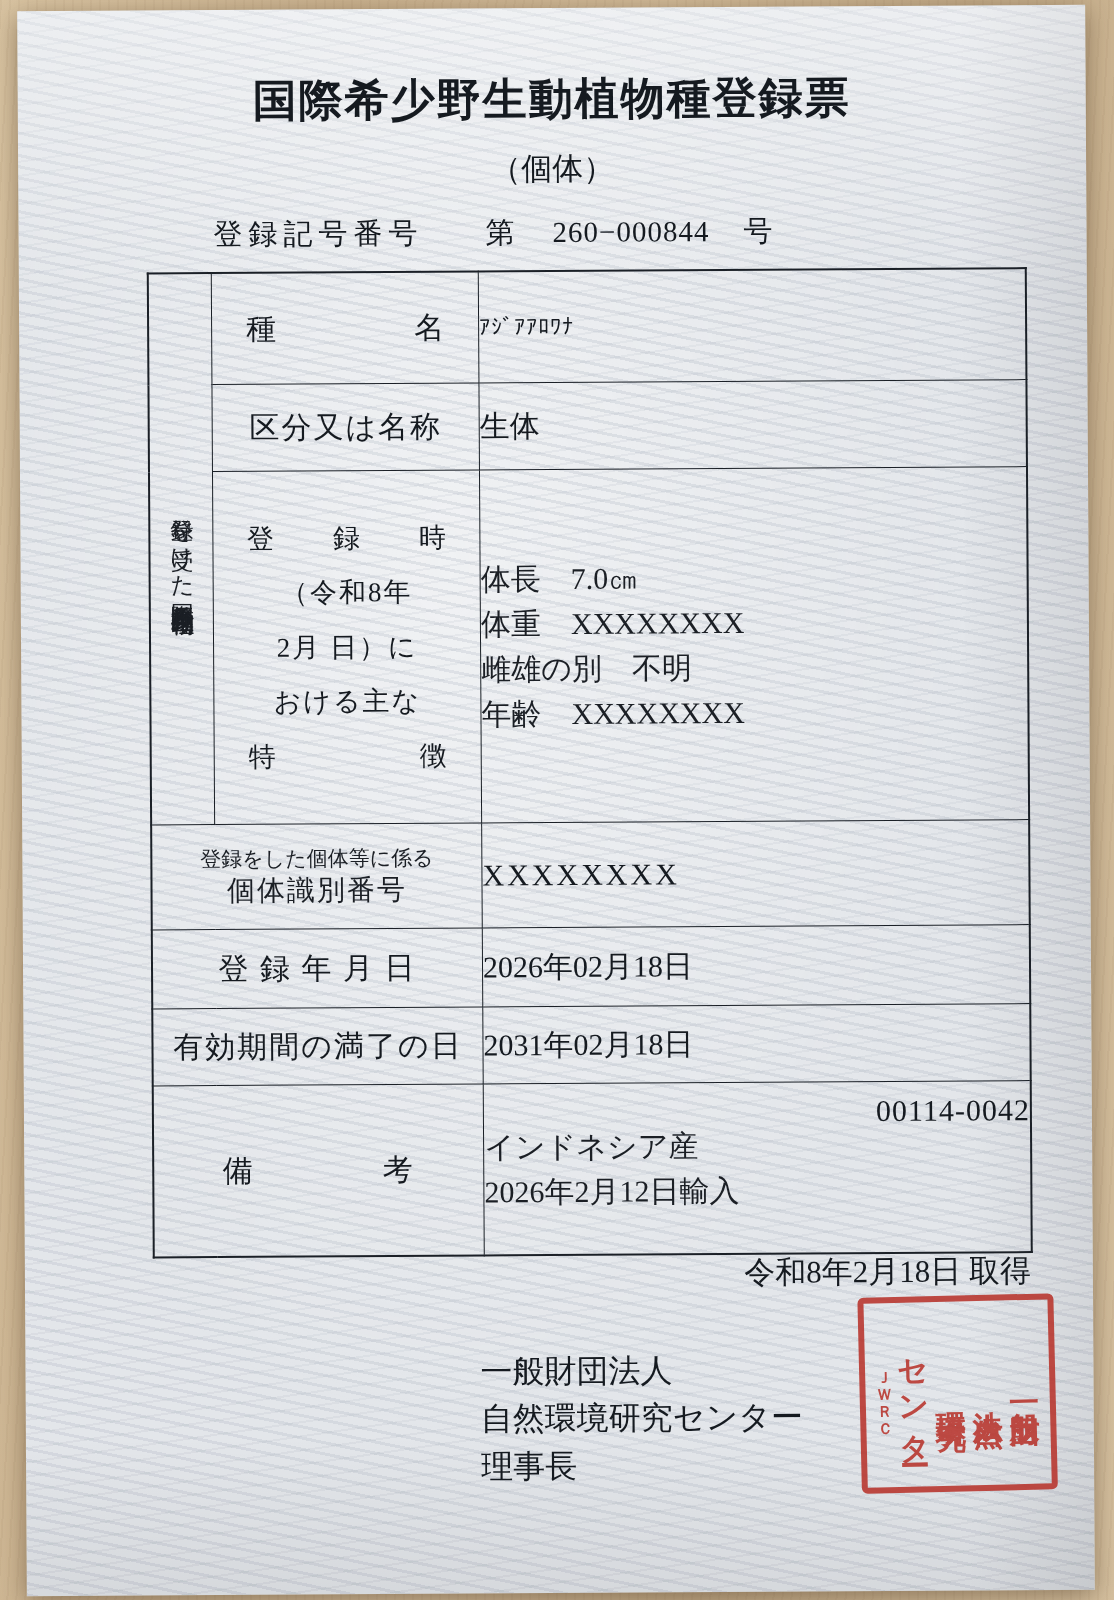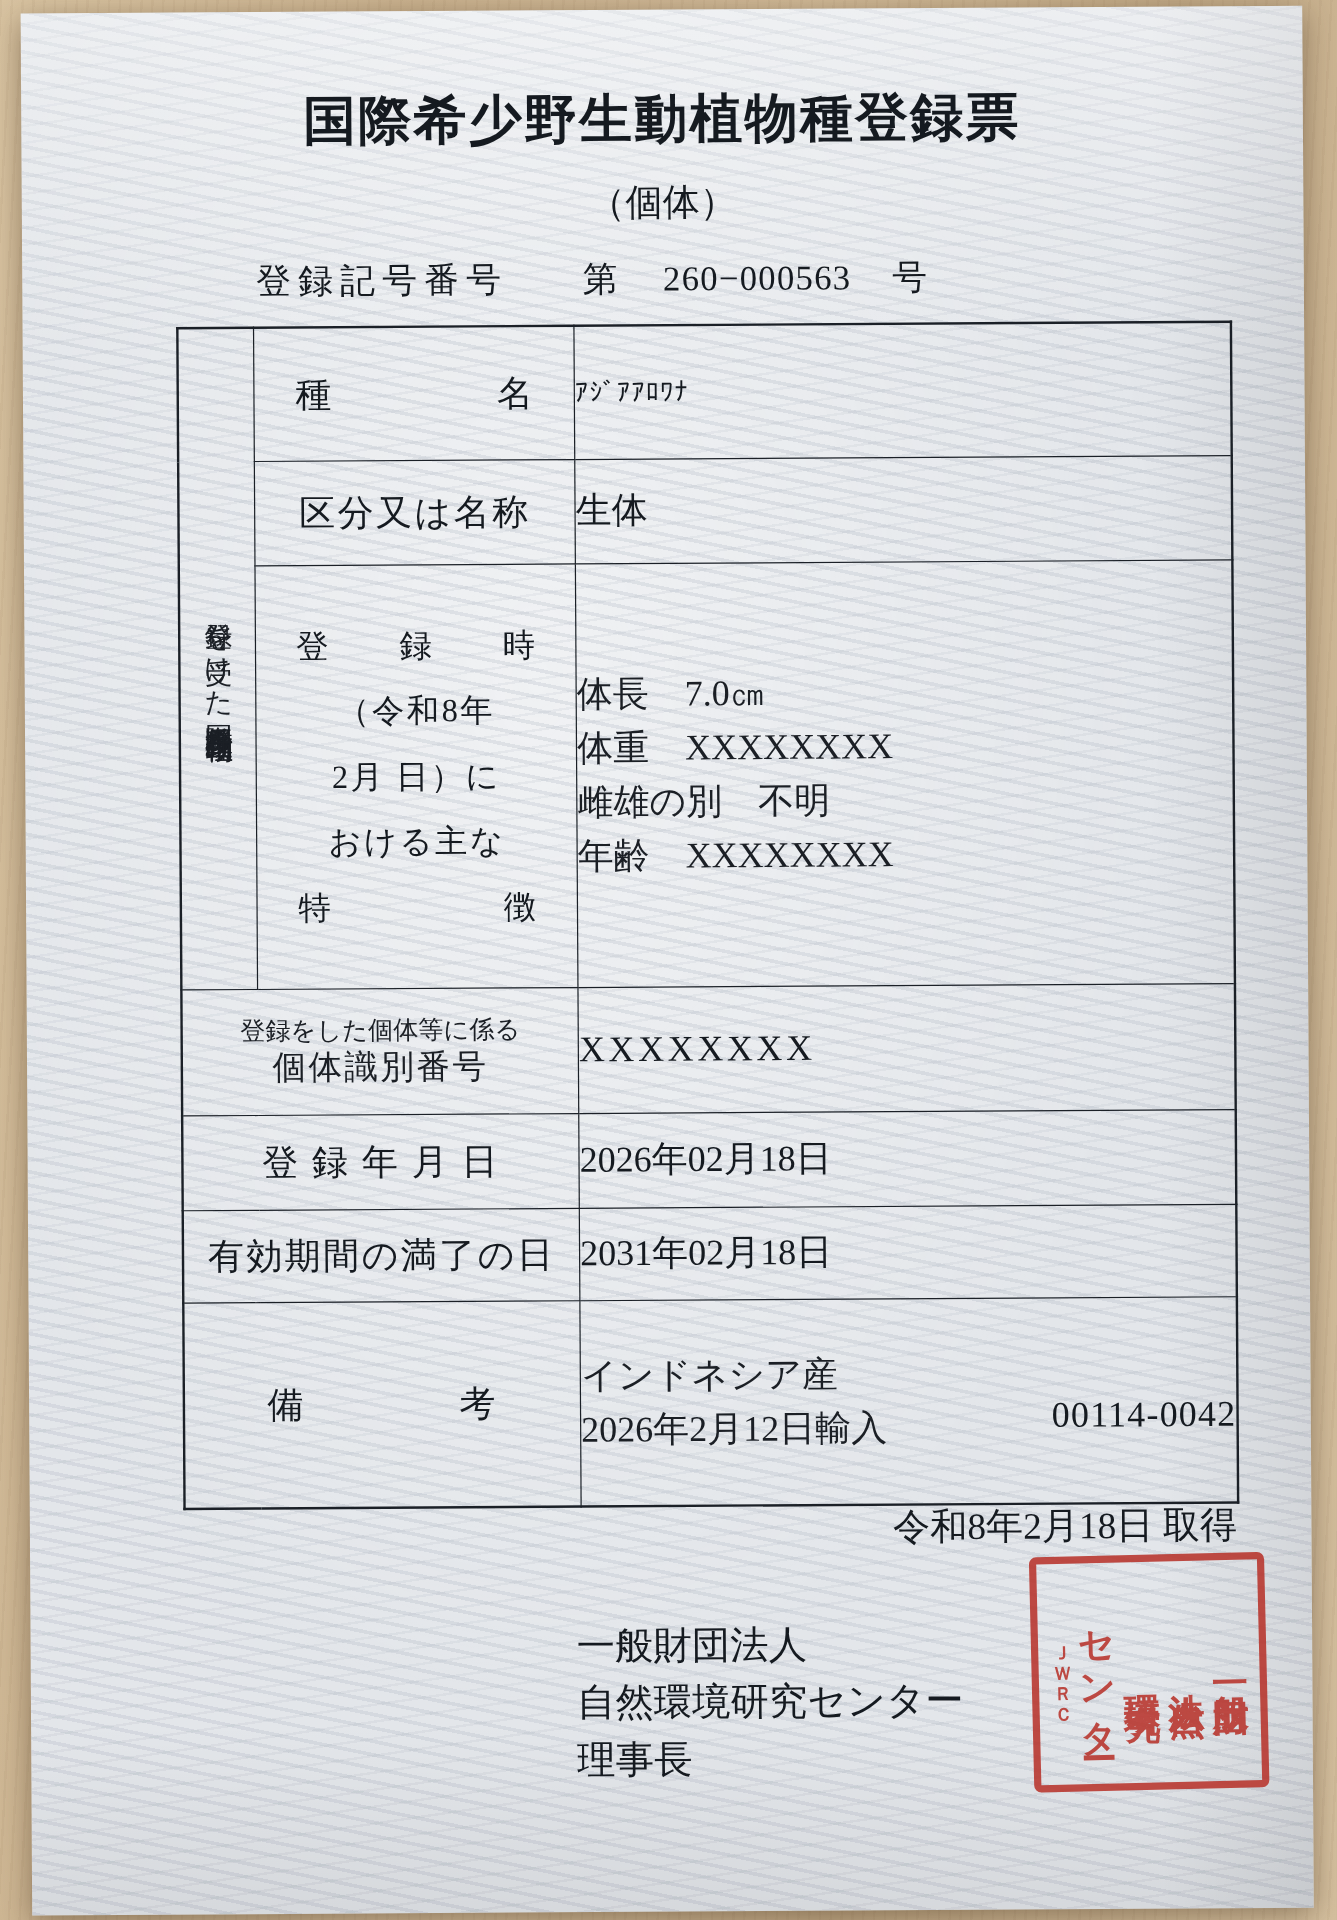--- a/index.html
+++ b/index.html
@@ -198,21 +198,21 @@
 
   .mono-val {
     font-family: "Liberation Serif", serif;
     font-size: 30px;
     letter-spacing: 3px;
   }
 
   
   .serial {
     position: absolute;
-    top: 1157px;
+    top: 1088px;
     right: 62px;
     font-size: 30px;
     letter-spacing: 1px;
     color: #151a20;
   }
   .acq-date {
     position: absolute;
     top: 1245px;
     right: 62px;
     font-size: 31px;
@@ -268,21 +268,21 @@
   <div class="vignette"></div>
 
   <div id="content">
 
     <div class="doc-title">国際希少野生動植物種登録票</div>
     <div class="doc-subtitle">（個体）</div>
 
     <div class="regno-line">
       <span class="regno-label">登録記号番号</span>
       <span class="regno-dai">第</span>
-      <span class="regno-value">260−000563</span>
+      <span class="regno-value">260−000844</span>
       <span class="regno-go">号</span>
     </div>
 
     <table id="tbl">
       <tbody>
           <tr>
         <td class="vert-col" rowspan="3">
           <div class="vert-text">登録を受けた国際希少種野生動植物種</div>
         </td>
         <td class="lbl lbl-sp" style="height:110px">種　　名</td>

